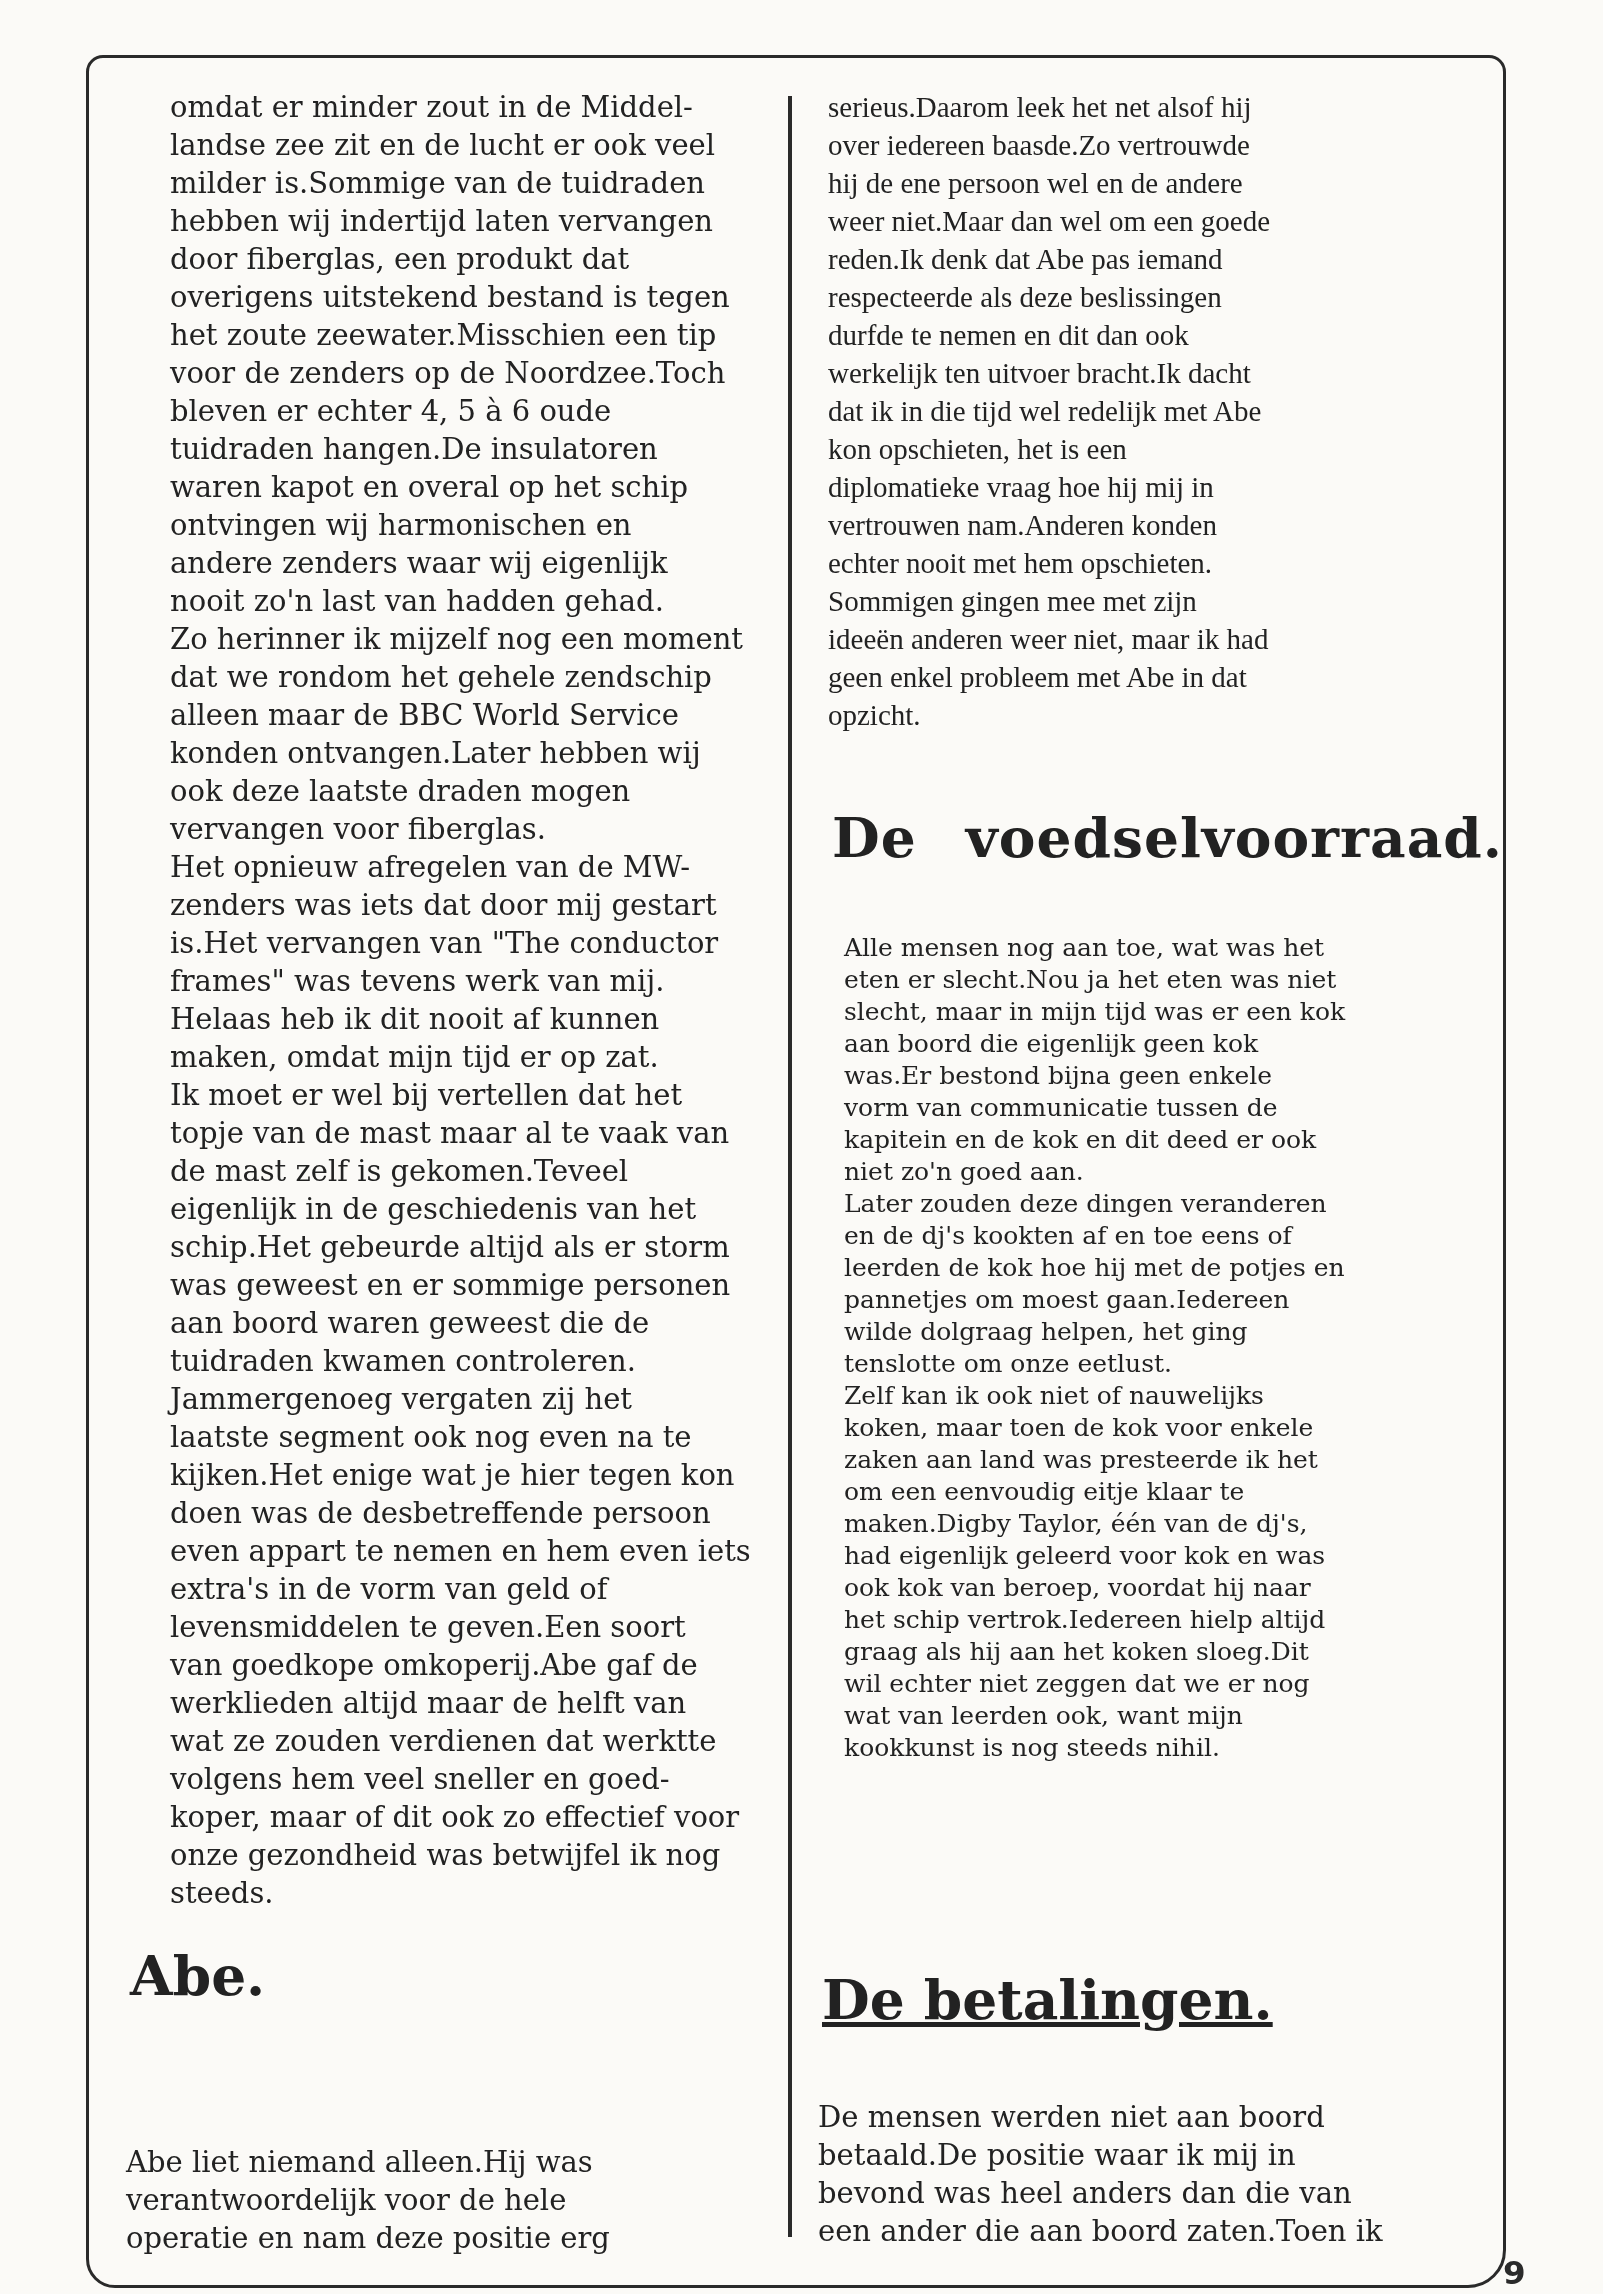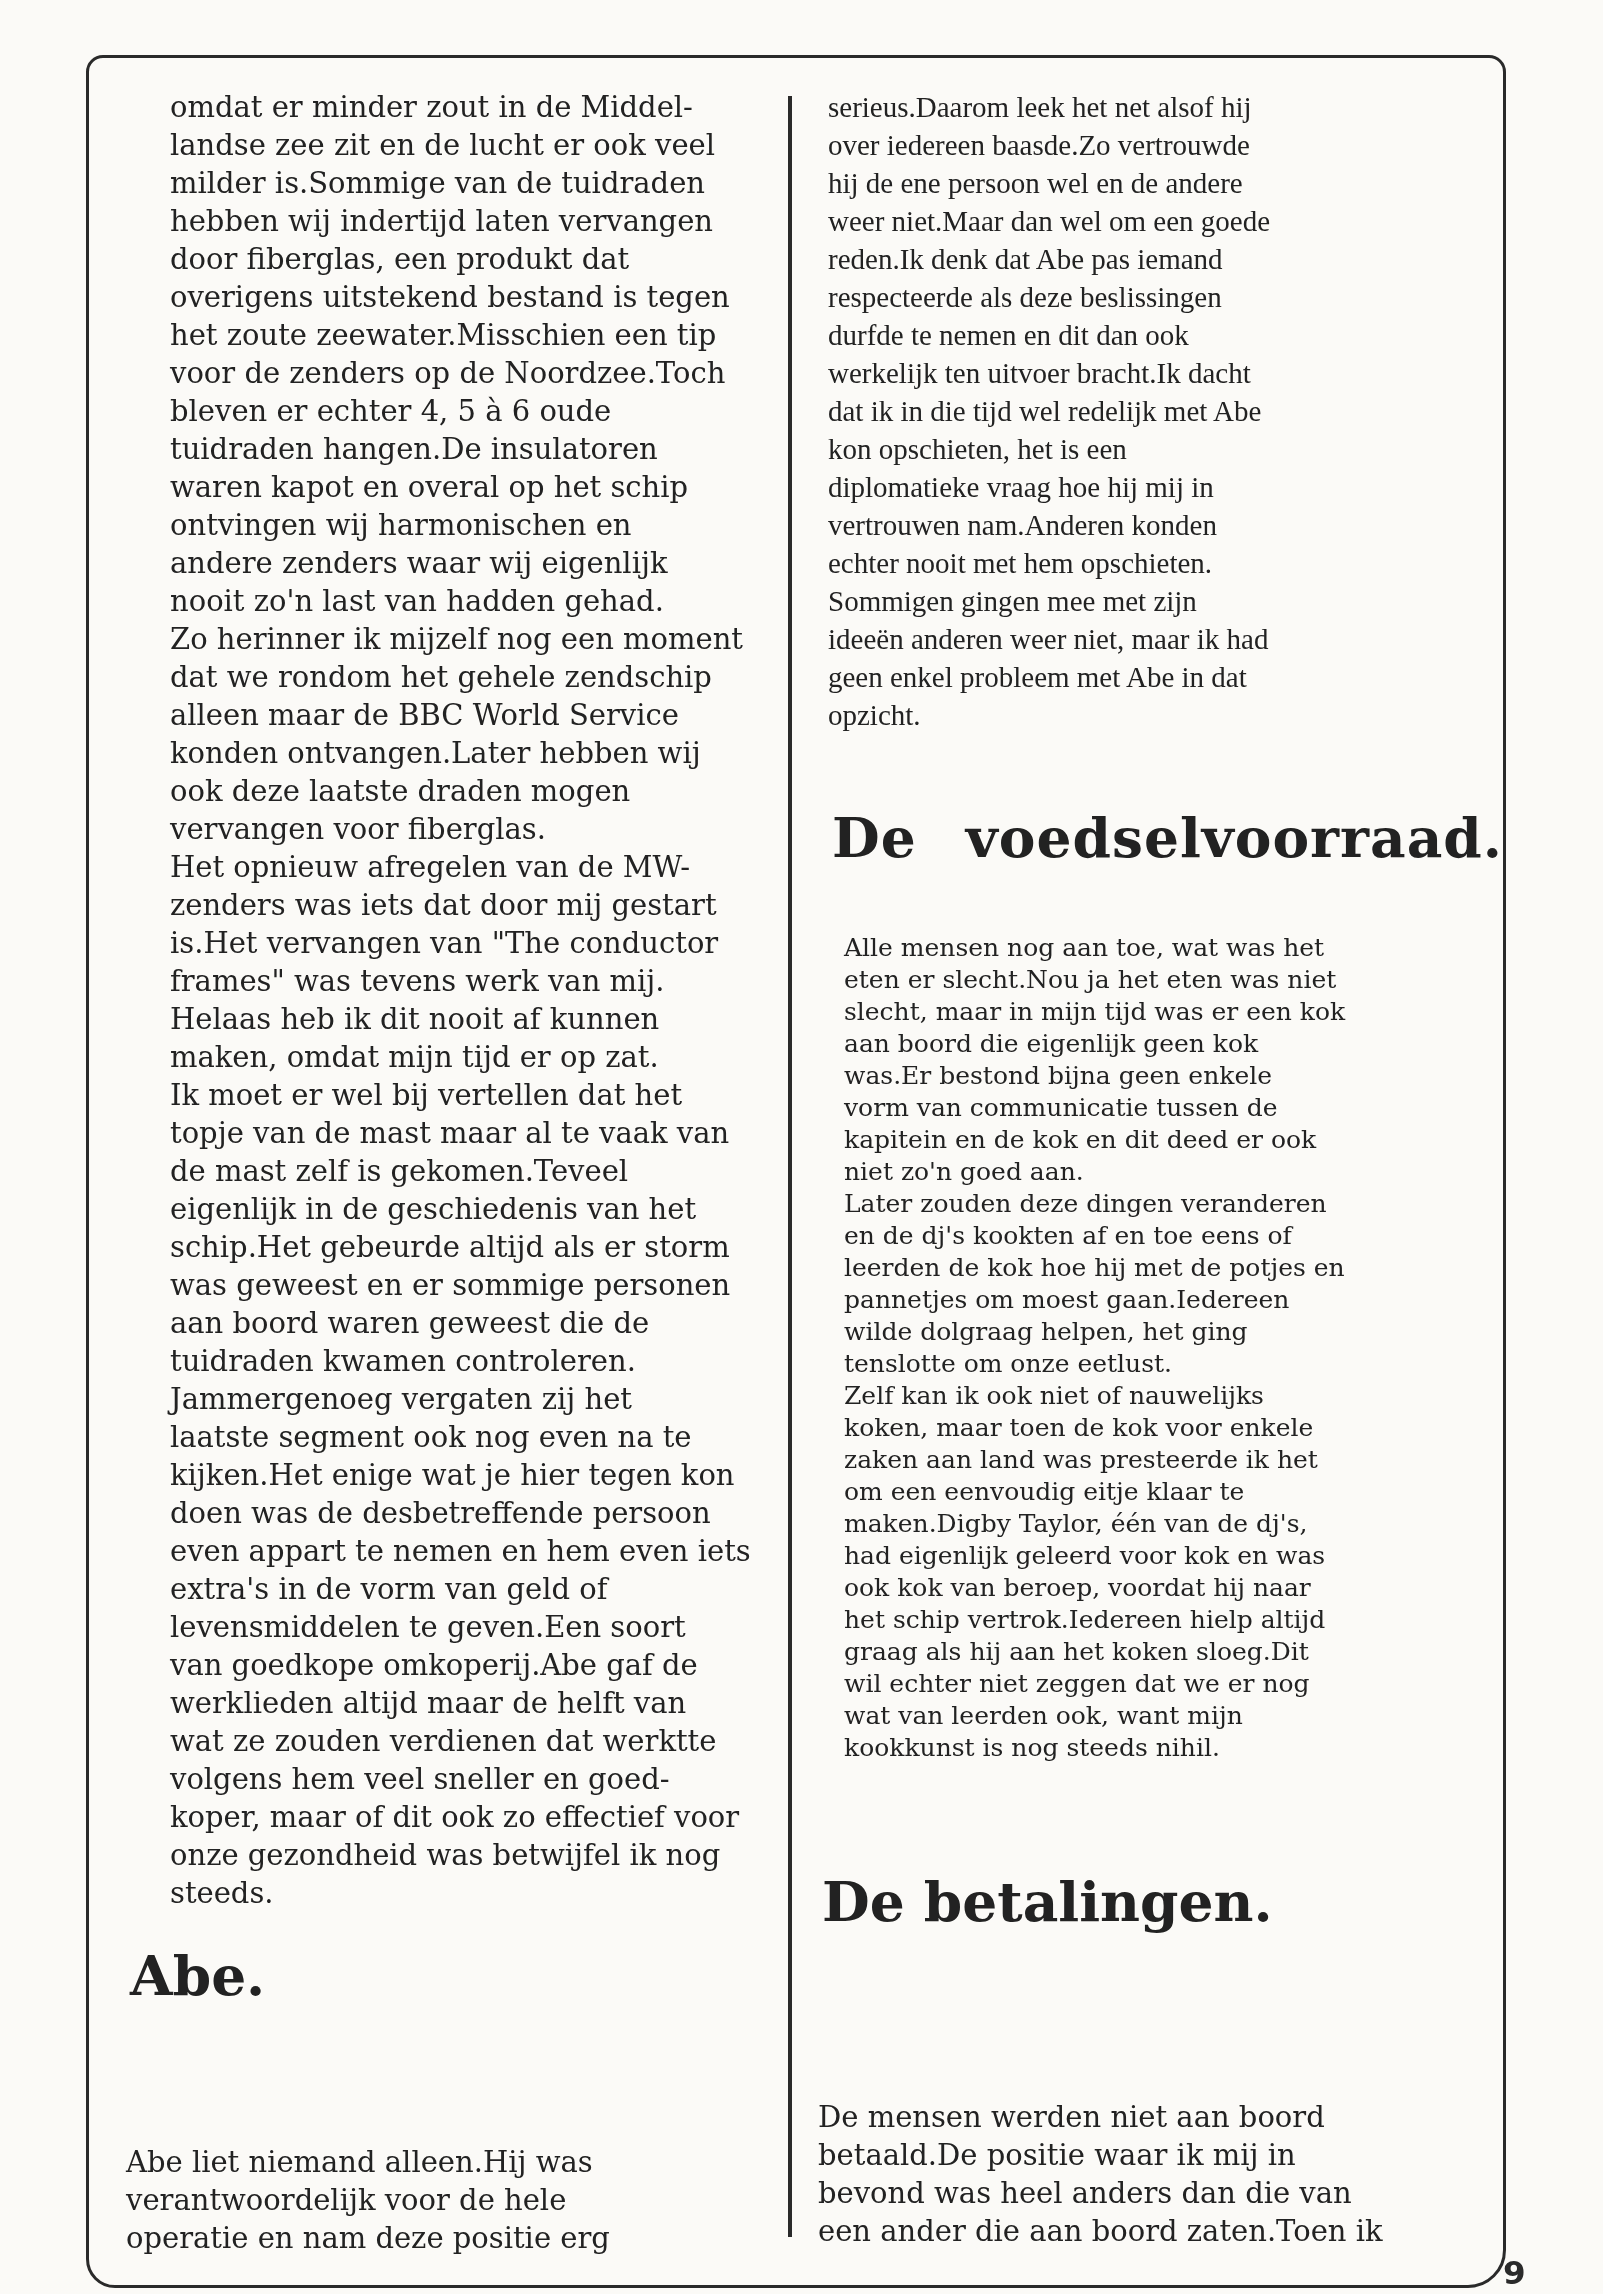--- a/index.html
+++ b/index.html
@@ -6,21 +6,21 @@
   body{width:1604px;height:2294px;background:#fbfaf7;position:relative;font-family:"DejaVu Serif","Liberation Serif",serif;color:#222;overflow:hidden;}
   .frame{position:absolute;left:86px;top:55px;width:1420px;height:2233px;border:3.8px solid #2a2a2a;border-radius:17px 17px 38px 29px;box-sizing:border-box;}
   .divider{position:absolute;left:788px;top:96px;width:3.8px;height:2141px;background:#2a2a2a;}
   .col{position:absolute;top:88px;width:640px;font-size:29px;line-height:38px;text-align:justify;}
   .col.left{left:126px;margin-left:44px;}
   .col.right{left:828px;width:640px;font-family:Liberation Serif, serif;}
   .col p{margin:0;white-space:pre-line;}
   h2{font-size:55px;font-weight:bold;margin:4px;line-height:1.2;}
   .h-abe{position:absolute;left:126px;top:1939px;}
   .h-voed{position:absolute;left:828px;top:801px;letter-spacing:1px;word-spacing:29px;}
-  .h-bet{position:absolute;left:818px;top:1865px;}
+  .h-bet{position:absolute;left:818px;top:1963px;text-decoration:underline;}
   .left2{position:absolute;left:126px;top:2132px;width:640px;font-size:29px;line-height:38px;white-space:pre-line;margin-top:11px;}
   .right2{position:absolute;left:844px;top:932px;width:640px;font-size:25px;line-height:32px;white-space:pre-line;}
   .right3{position:absolute;left:818px;top:2098px;width:640px;font-size:29px;line-height:38px;white-space:pre-line;}
   .pagenum{position:absolute;left:1503px;top:2254px;font-family:"DejaVu Sans",sans-serif;font-weight:bold;font-size:32.5px;color:#2a2a2a;}
 </style>
 </head>
 <body>
 
 <div class="frame"></div>
 <div class="divider"></div>

